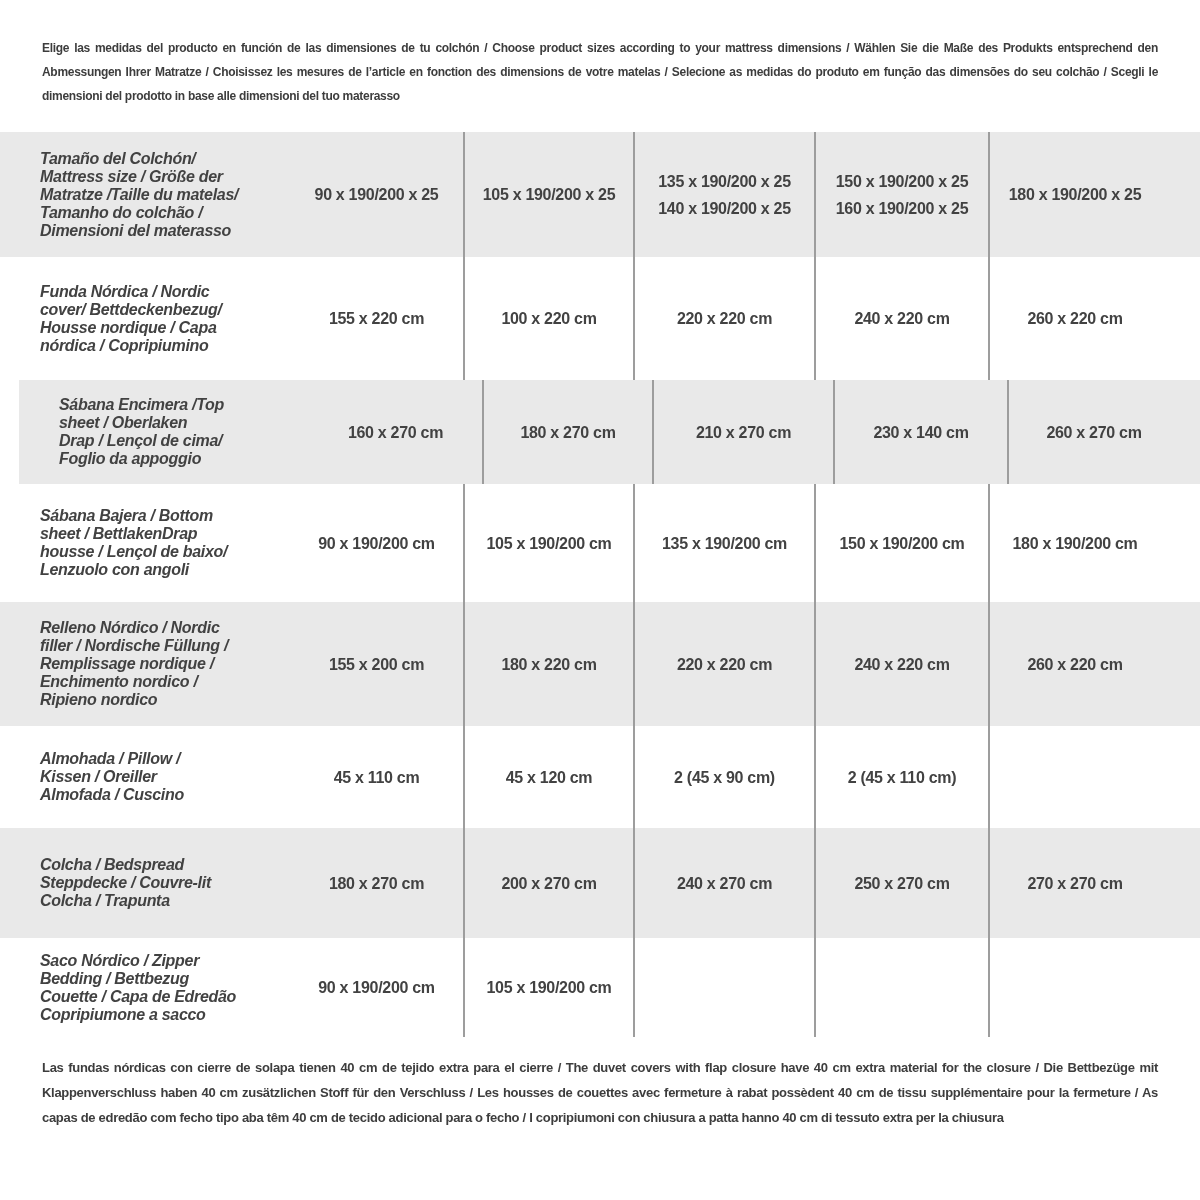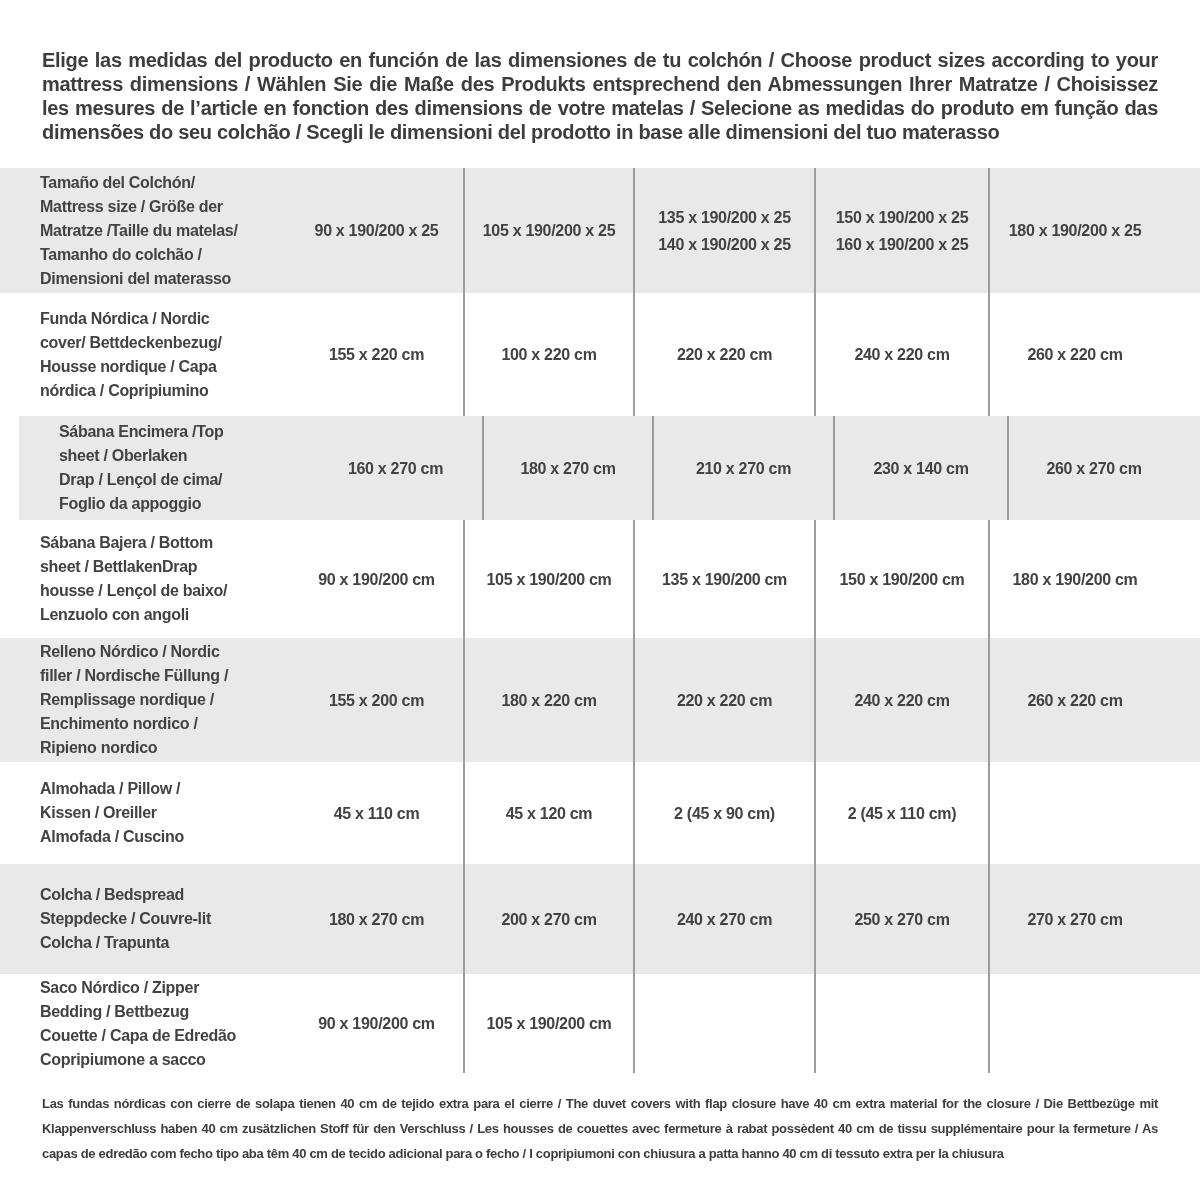--- a/index.html
+++ b/index.html
@@ -11,22 +11,22 @@
   html,body{width:1200px;background:#ffffff;}
   body{
     font-family:"Liberation Sans", sans-serif;
     color:var(--text);
     width:1200px;
     height:1200px;
     overflow:hidden;
   }
   .page{width:1200px;padding-top:32px;}
   .intro{
-    margin:16px 42px;
-    font-size:20px;
+    margin:4px 42px;
+    font-size:12px;
     font-weight:700;
     line-height:24px;
     letter-spacing:-0.3px;
     text-align:justify;
     color:var(--text);
   }
   .size-table{
     margin-top:24px;
     width:1200px;
   }
@@ -54,22 +54,23 @@
     white-space:pre-line;
     text-align:center;
     line-height:27px;
     color:#424242;
   }
   .cell.label{
     justify-content:flex-start;
     text-align:left;
     padding-left:40px;
     padding-right:8px;
-    line-height:24px;
+    line-height:18px;
     font-size:16px;
+    font-style:italic;
   }
   
   .row .cell:nth-child(2),
   .row .cell:nth-child(3),
   .row .cell:nth-child(4),
   .row .cell:nth-child(5){
     border-right:2px solid var(--divider);
   }
   .row .cell:nth-child(6){
     padding-right:40px;

